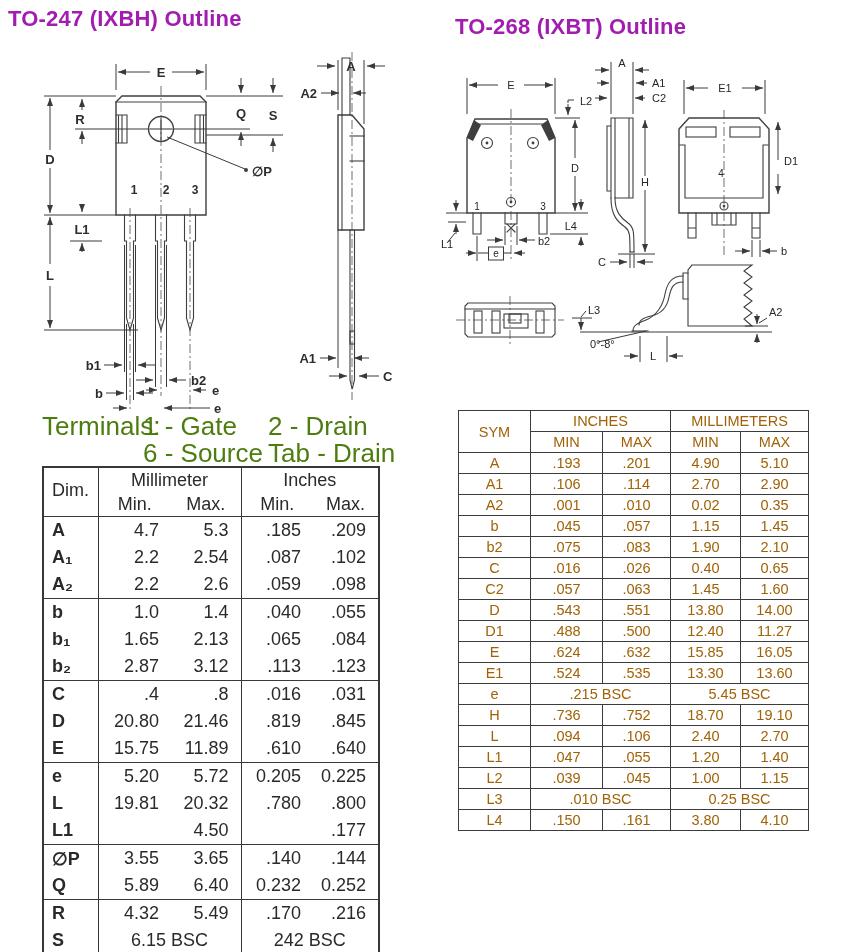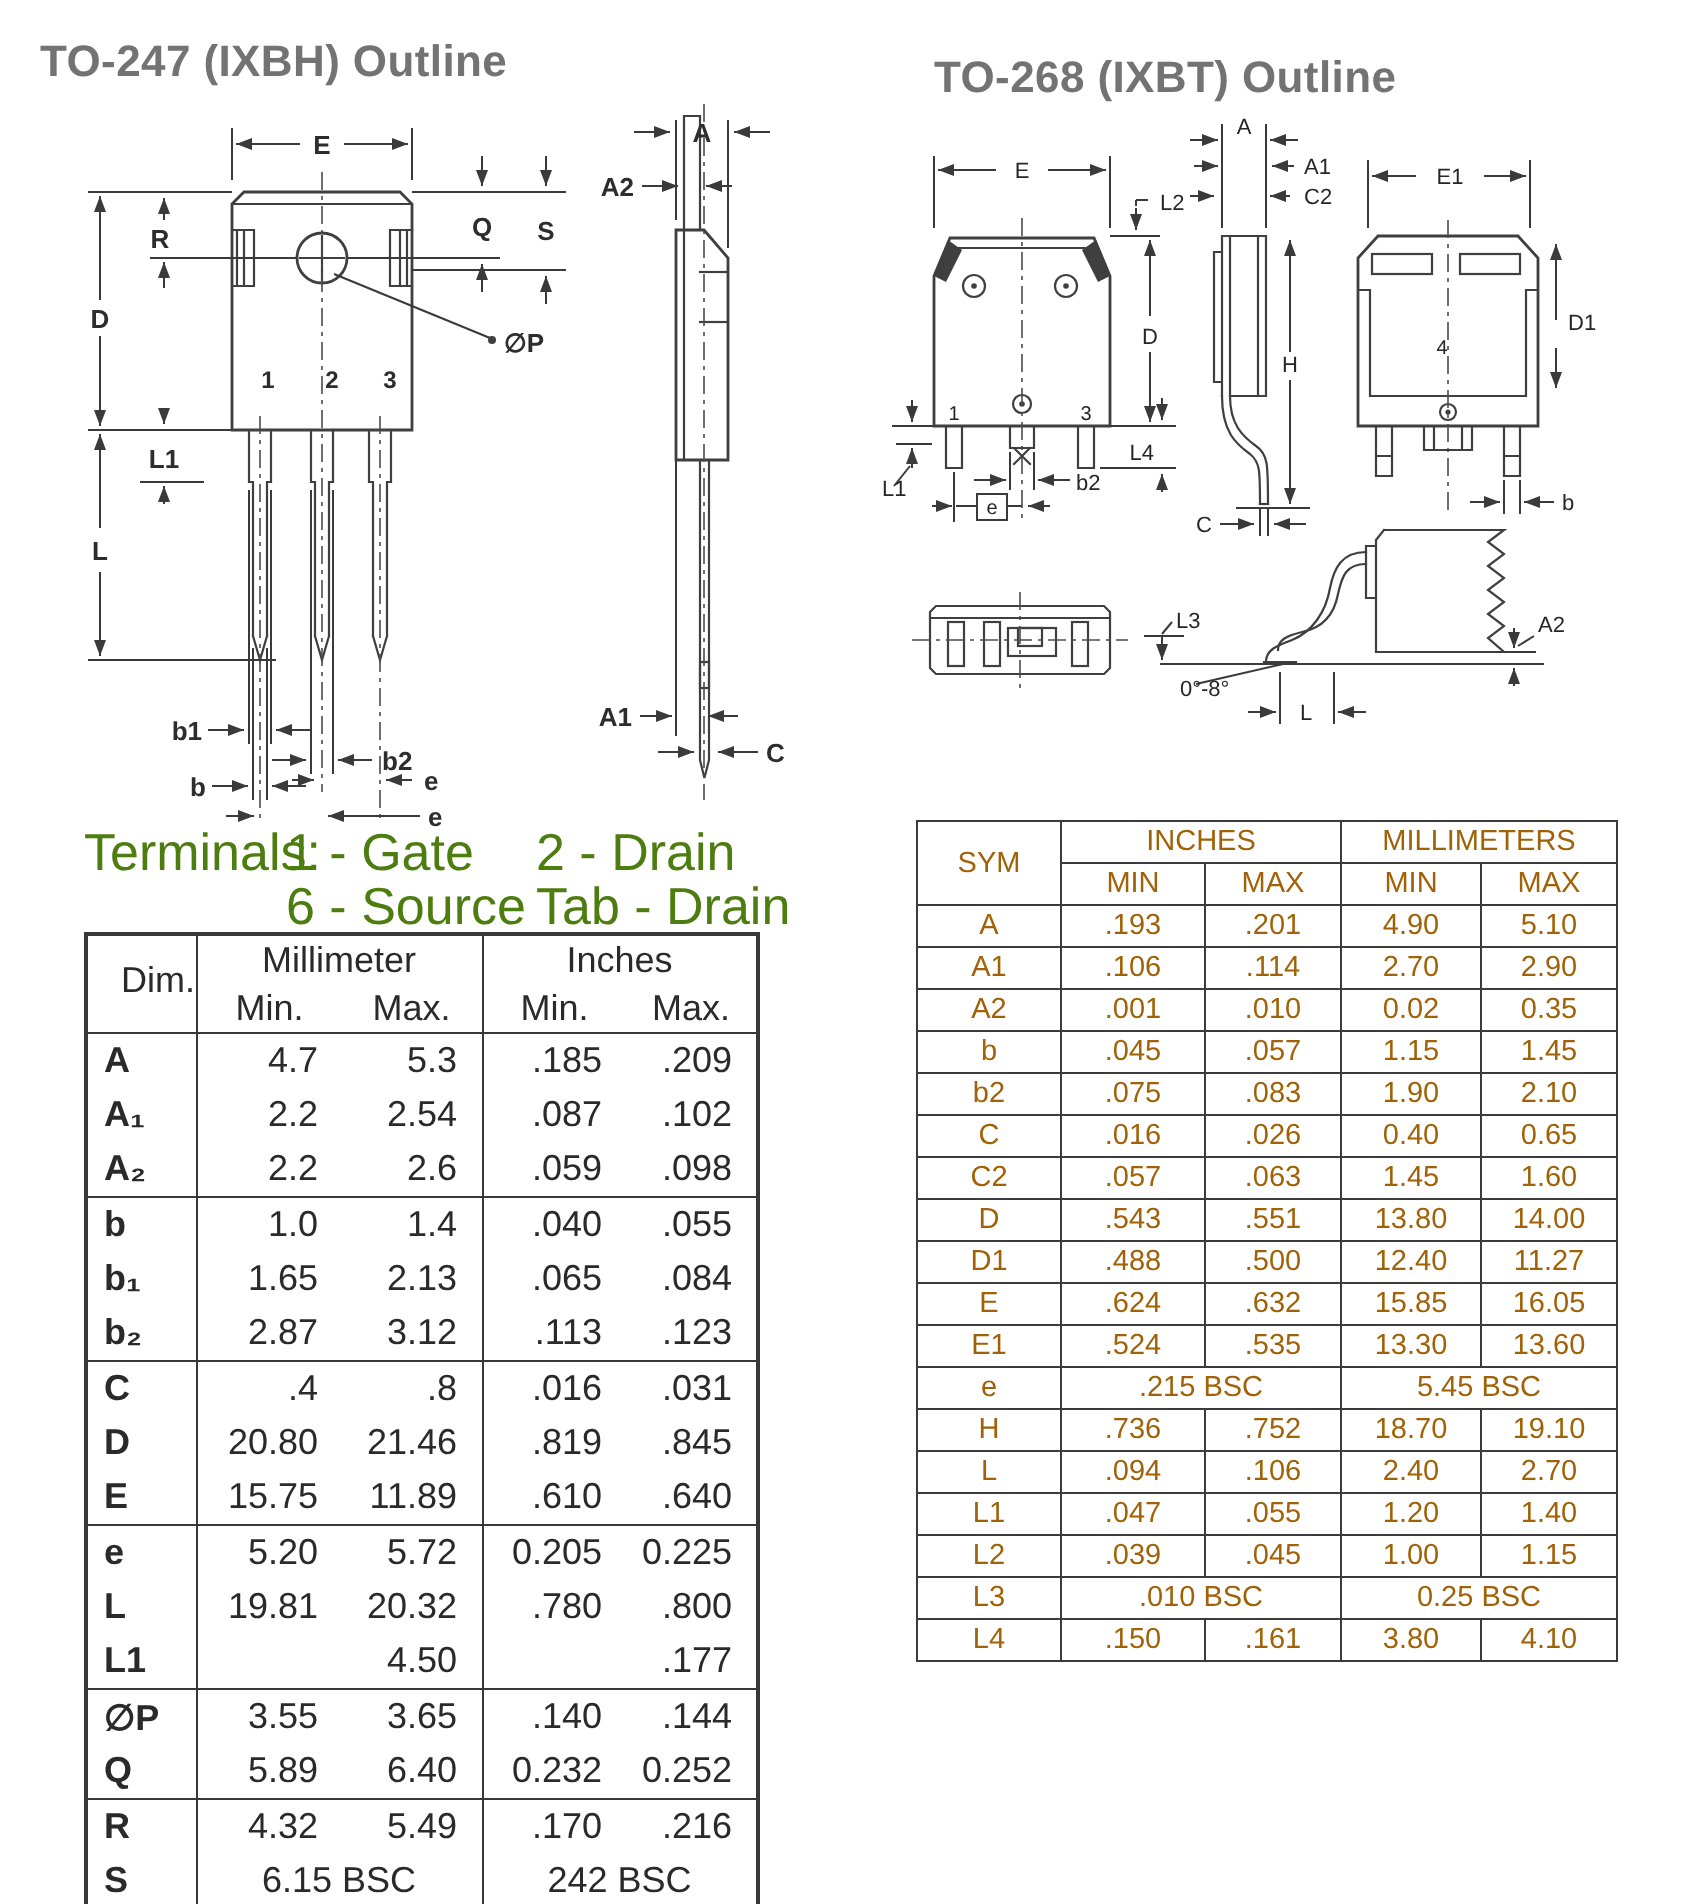--- a/index.html
+++ b/index.html
@@ -1,19 +1,19 @@
 <!DOCTYPE html>
 <html><head>
 <meta charset="utf-8">
 <style>
   html,body{margin:0;padding:0}
   body{width:850px;height:952px;position:relative;background:#ffffff;overflow:hidden;
        font-family:"Liberation Sans",sans-serif;color:#2b2b2b;}
   .abs{position:absolute}
-  .outline-title{font-size:22px;font-weight:700;color:#737373;margin:12px;letter-spacing:.2px}
+  .outline-title{font-size:22px;font-weight:700;color:#a21caf;margin:0;letter-spacing:.2px}
 
   
   .geo{stroke:#3f3f3f;stroke-width:1.4;fill:none;stroke-linejoin:miter;stroke-linecap:square}
   .geo2{stroke:#3f3f3f;stroke-width:1.1;fill:none;stroke-linecap:square}
   .dim{stroke:#3a3a3a;stroke-width:1;fill:none;stroke-linecap:butt}
   .cl{stroke:#4b4b4b;stroke-width:.8;fill:none;stroke-dasharray:9 3 2 3}
   .fillk{fill:#3f3f3f;stroke:none}
   text.lbl{font:700 13px "Liberation Sans",sans-serif;fill:#2d2d2d}
   text.pn{font:700 12px "Liberation Sans",sans-serif;fill:#2d2d2d}
   text.lbl2{font:400 11px "Liberation Sans",sans-serif;fill:#262626}
@@ -23,21 +23,21 @@
   .terminals{display:grid;grid-template-columns:101px 125px auto;row-gap:3px;
              font-size:26px;color:#4d7c0f;line-height:24px}
 
   
   table{border-collapse:collapse}
   .dim-table{width:336px;font-size:18px;color:#2a2a2a;border:2px solid #383838;table-layout:fixed}
   .dim-table th{font-weight:400;height:24px;vertical-align:middle;padding:0}
   .dim-table thead{border-bottom:1.6px solid #383838}
   .dim-table td{height:27px;padding:0 12px 0 0;text-align:right;vertical-align:middle}
   .dim-table td.dim{font-weight:700;text-align:left;padding:0 0 0 8px;border-right:1.6px solid #383838}
-  .dim-table th.c-dim{text-align:right;padding:12px 0 0 8px;vertical-align:top;border-right:1.6px solid #383838}
+  .dim-table th.c-dim{text-align:left;padding:12px 0 0 8px;vertical-align:top;border-right:1.6px solid #383838}
   .dim-table .bl{border-left:1.6px solid #383838}
   .dim-table tr.gend td{border-bottom:1.6px solid #383838}
   .dim-table td.span2{text-align:center;padding:0}
 
   
   .sym-table{width:350px;font-size:14.5px;color:#a16207;border:1.6px solid #3c3c3c;table-layout:fixed}
   .sym-table th,.sym-table td{border:1.2px solid #3c3c3c;text-align:center;padding:0;font-weight:400}
   .sym-table th{height:20px}
   .sym-table td{height:20px}
 </style>

